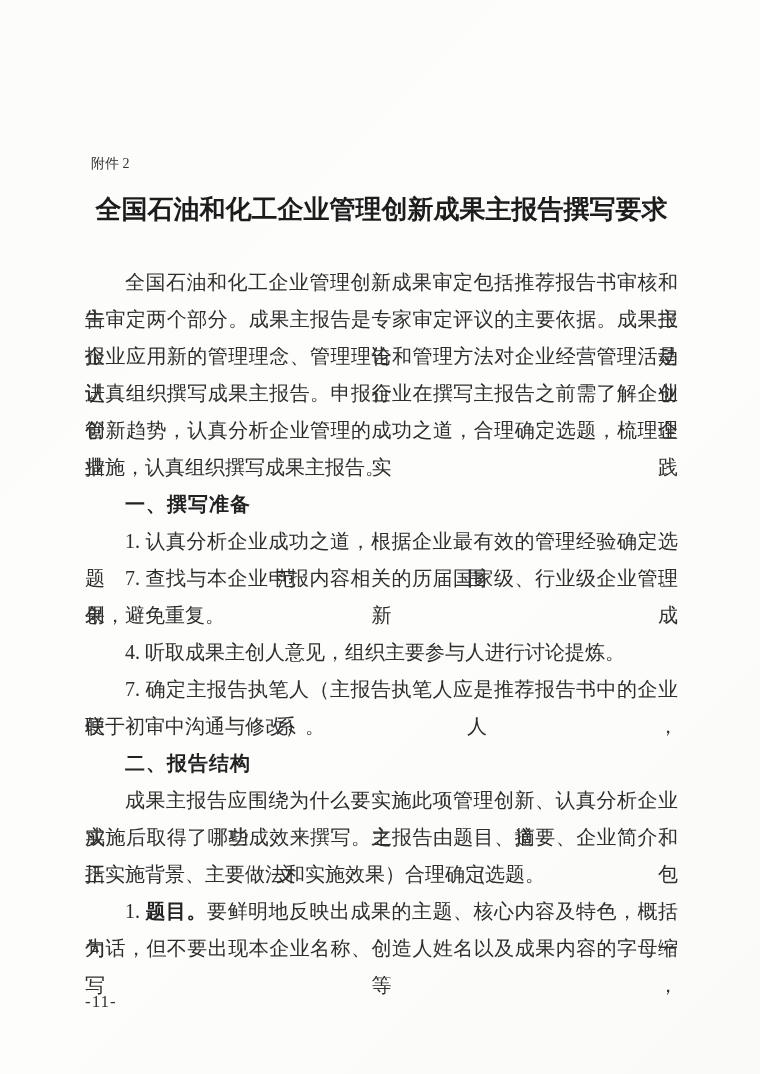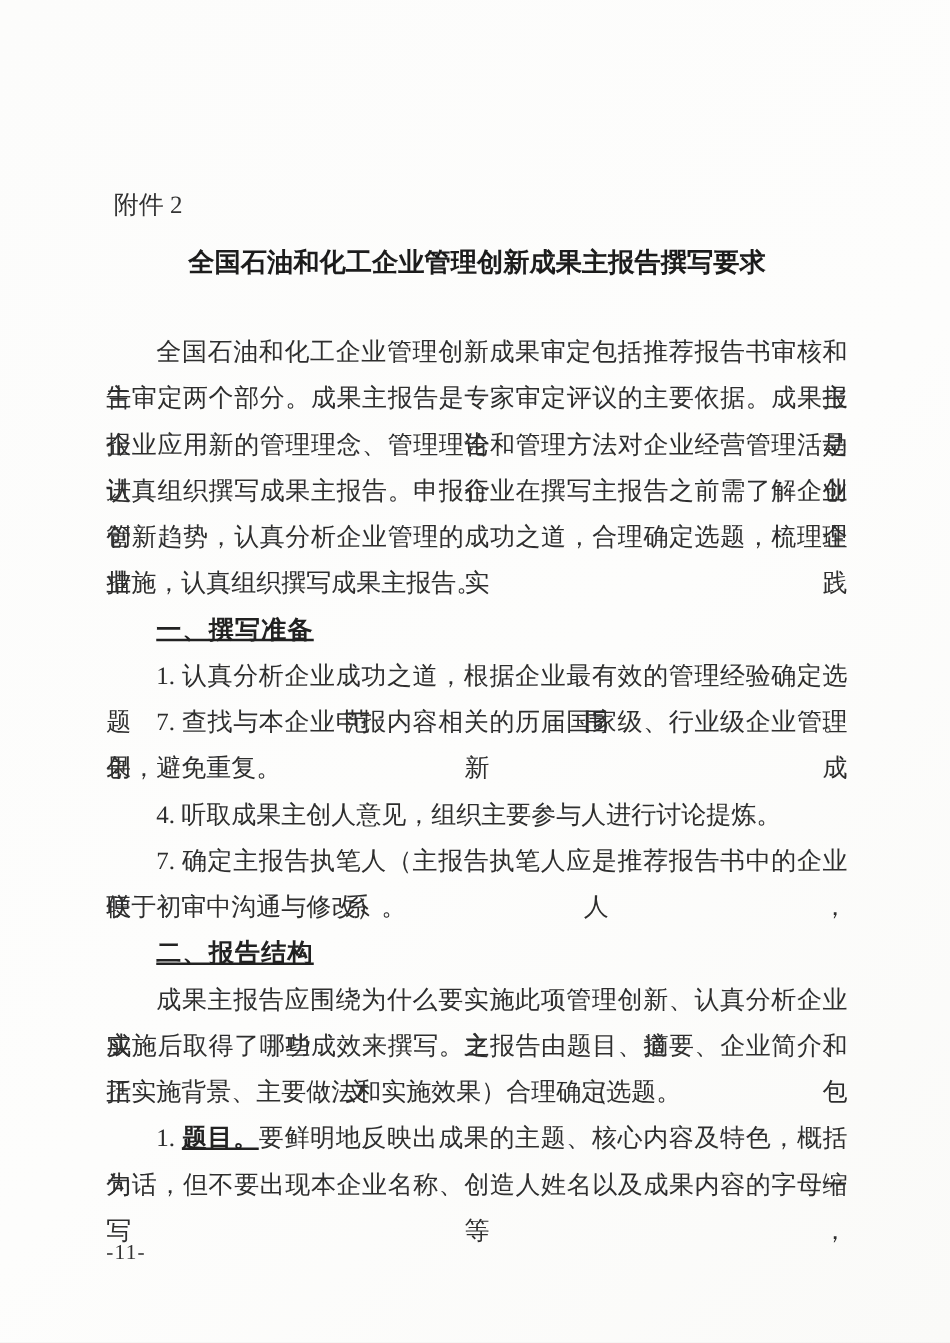--- a/index.html
+++ b/index.html
@@ -11,27 +11,27 @@
   .page{
     position:relative;
     width:760px;height:1074px;
     box-sizing:border-box;
     padding:150px 82px 0 85px;
     background:linear-gradient(135deg,#fcfcfb 0%,#fdfdfc 55%,#fafaf8 100%);
     color:#2e2e2e;
     overflow:hidden;
   }
   .attachment{
-    font-size:20px;
+    font-size:14px;
     line-height:28px;
     margin:0 0 16px 6px;
     color:#333;
   }
   .title{
-    font-size:21px;
+    font-size:26px;
     font-weight:bold;
     line-height:32px;
     text-align:center;
     color:#1c1c1c;
     margin:0 0 38px 0;
   }
   .body-lines{display:block;}
   .line{
     font-size:20px;
     height:37px;
@@ -40,21 +40,21 @@
     color:#2e2e2e;
     white-space:nowrap;
     letter-spacing:0;
   }
   .line.full{
     text-align-last:justify;
     white-space:normal;
   }
   .line.indent{text-indent:40px;}
   .line.heading{font-weight:bold;color:#222;letter-spacing:1px;}
-  .b{font-weight:bold;color:#222;text-decoration:underline;}
+  .b{font-weight:bold;color:#222;}
   .footer{
     font-size:17px;
     line-height:26px;
     margin-top:22px;
     color:#333;
     letter-spacing:1px;
   }
 </style>
 </head>
 <body>

